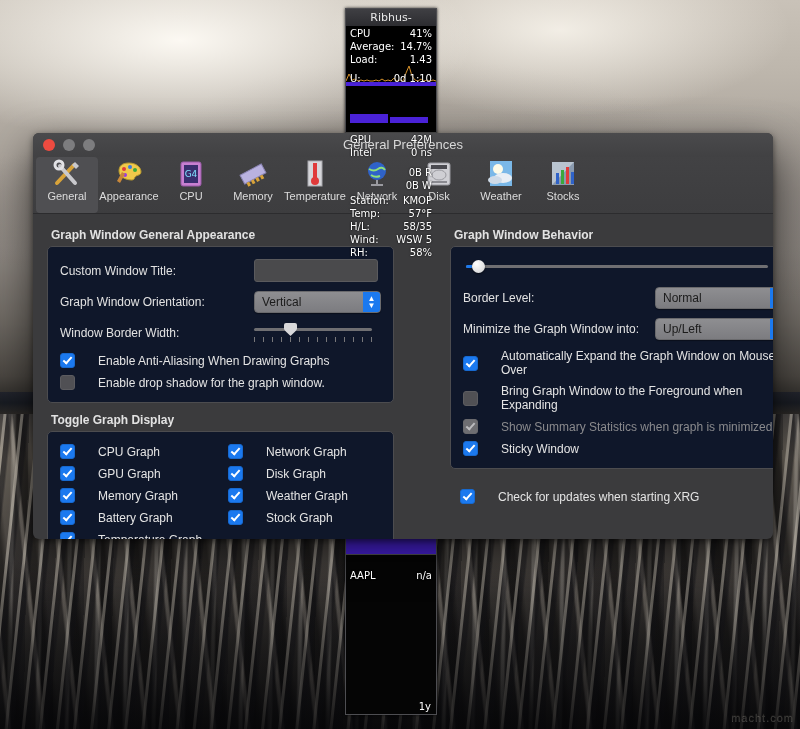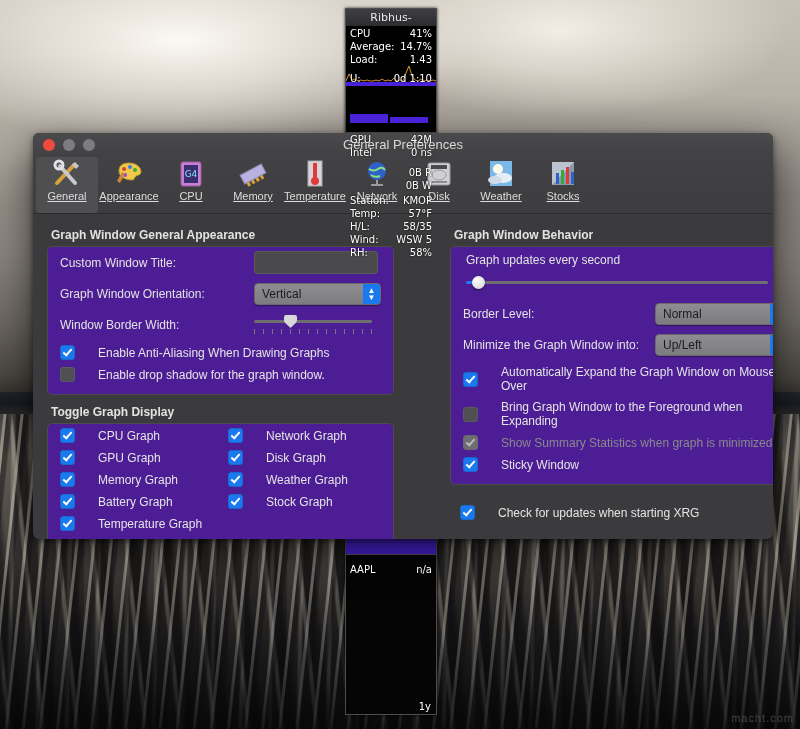--- a/index.html
+++ b/index.html
@@ -125,31 +125,31 @@
   }
   .tbitem {
     width:62px; height:54px;
     display:flex; flex-direction:column; align-items:center; justify-content:flex-start;
     padding-top:2px;
     font-size:11px; color:#dcdcdc;
     border-radius:4px;
   }
   .tbitem.sel { background:#4f4f52; }
   .tbicon { width:32px; height:30px; position:relative; margin-bottom:1px; }
-  .tblabel { line-height:12px; white-space:nowrap;text-decoration:underline; }
+  .tblabel { line-height:12px; white-space:nowrap; }
 
   .content { padding:10px 14px 0 14px; display:flex; gap:12px; }
   .col-left { width:348px; }
   .col-right { width:372px;margin-left:44px; }
 
   .group-title { font-size:12px; font-weight:bold; color:#e2e2e2; margin:4px 0 4px 4px; }
   .group-box {
     border:1px solid #4c4c4f; border-radius:5px;
-    background:#4c1d95;
-    padding:4px 12px 12px 12px;
+    background:#0f172a;
+    padding:12px 12px 12px 12px;
   }
   .row { display:flex; align-items:center; margin-bottom:9px; }
   .row-label { font-size:12px; color:#e2e2e2; }
   .lbl-w { width:194px; }
 
   .textfield {
     width:118px; height:19px;
     background:#4a4a4c; border:1px solid #5a5a5d; border-radius:3px;
   }
   .popup {
@@ -321,21 +321,21 @@
           <span>WSW 5</span>
         </div>
         <div class="xw-row">
           <span>RH:</span>
           <span>58%</span>
         </div>
       </div>
     </div>
 
     <div class="stock-mod xw-mod">
-      <div class="xw-row" style="padding-top:8px;">
+      <div class="xw-row" style="padding-top:14px;">
         <span>AAPL</span>
         <span>n/a</span>
       </div>
       <div class="stock-1y">1y</div>
     </div>
   </div>
 
   <div id="prefs">
 
     <div class="titlebar">
@@ -556,21 +556,20 @@
           </div>
         </div>
 
       </div>
 
       <div class="col-right">
 
         <div class="group-title">Graph Window Behavior</div>
         <div class="group-box">
 
-          <div class="row-label" style="margin:2px 0 8px 3px;">Graph updates every second</div>
 
           <div class="slider-round" style="margin:0 0 12px 3px;">
             <div class="track"></div>
             <div class="fill"></div>
             <div class="thumb"></div>
           </div>
 
           <div class="row">
             <div class="row-label" style="width:192px;">Border Level:</div>
             <div class="popup popup-w2">

